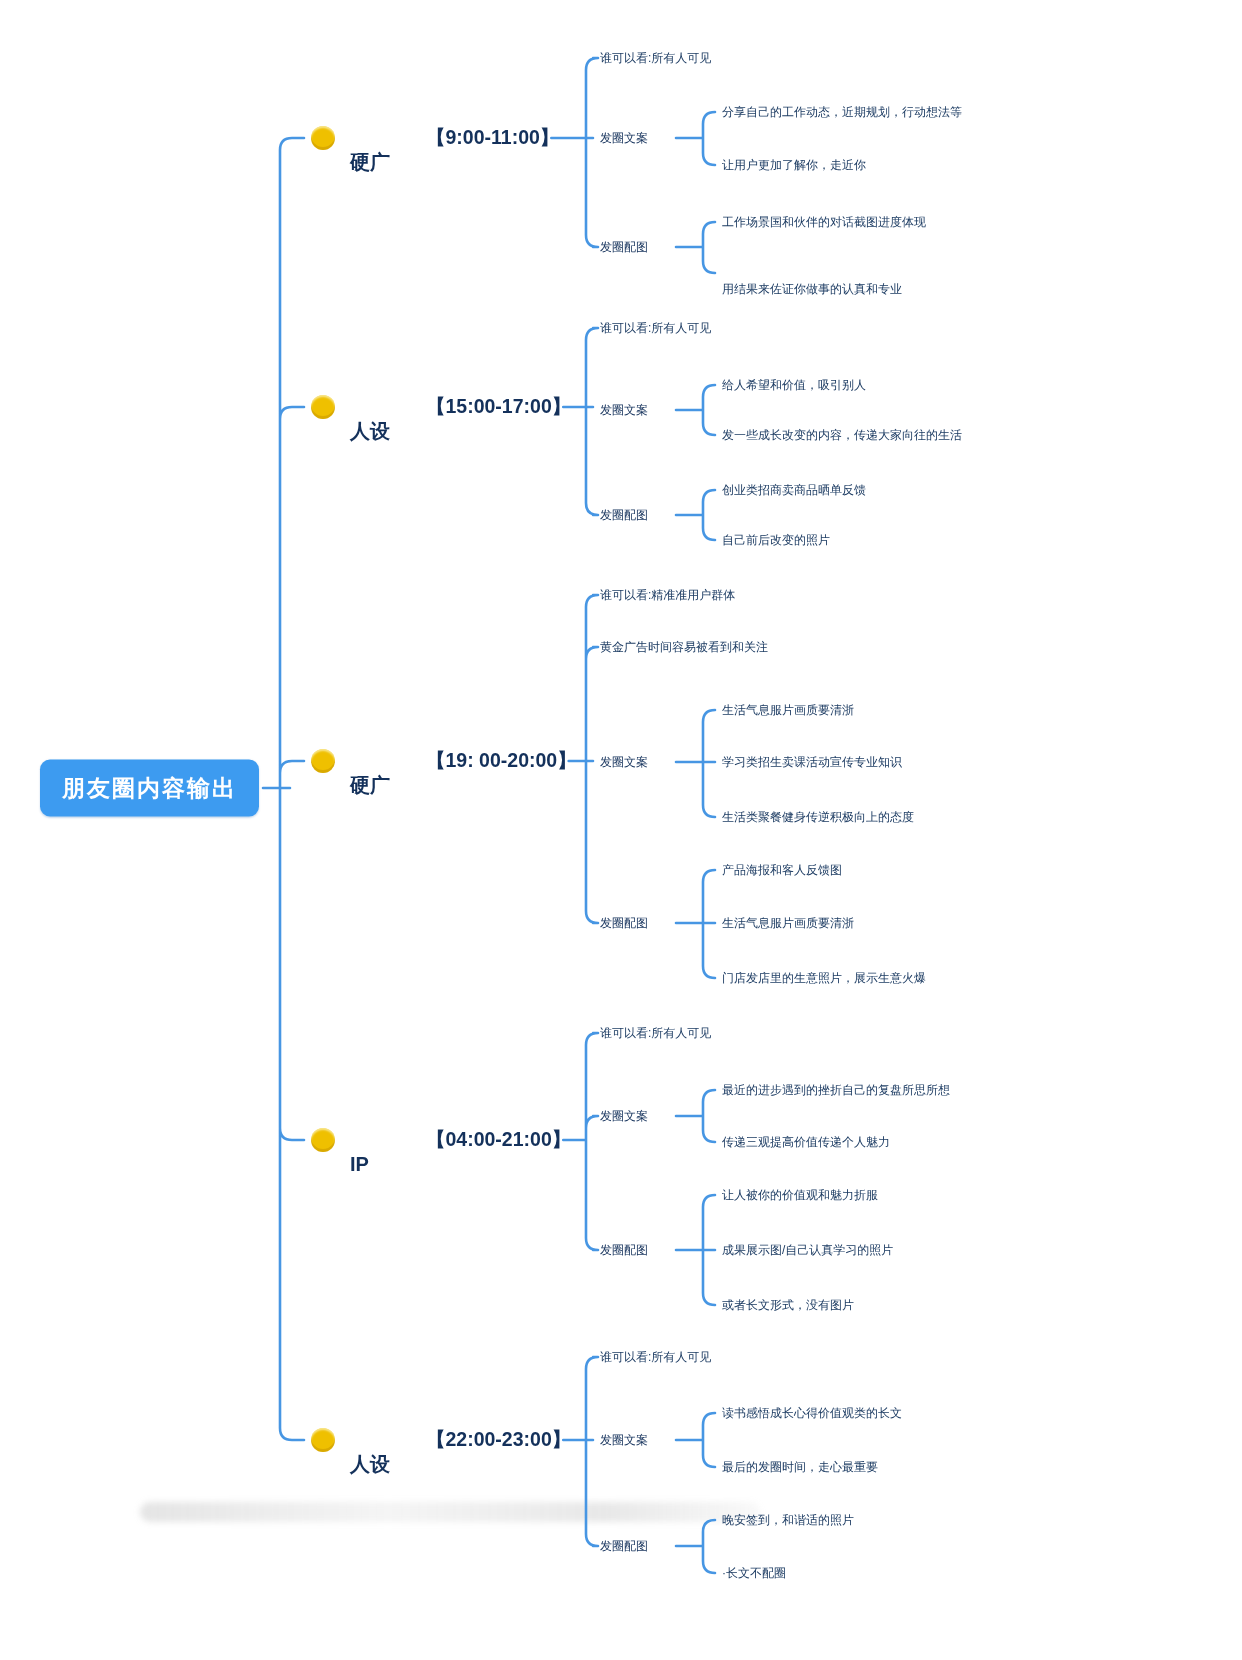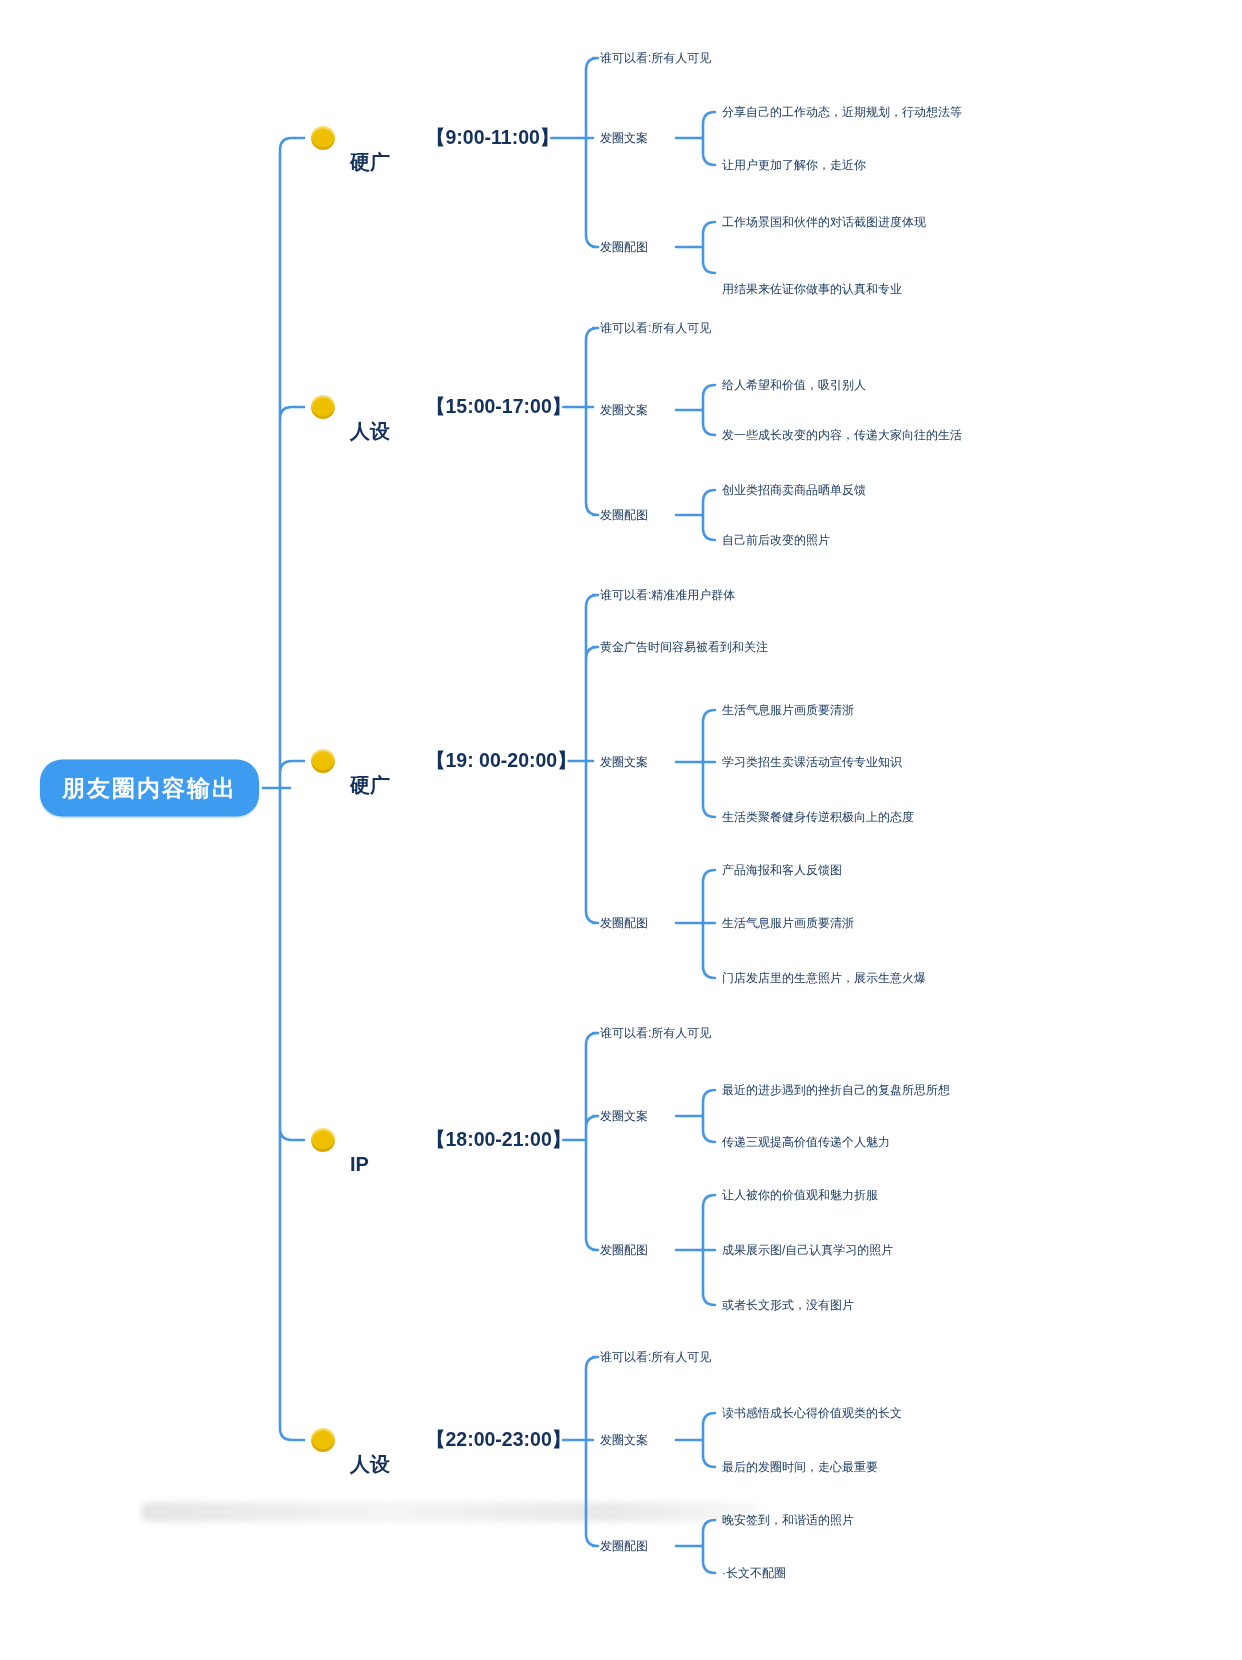--- a/index.html
+++ b/index.html
@@ -18,21 +18,21 @@
     z-index:2;
     line-height:1;
   }
   .root{
     background:var(--root-bg,#3D9BF0);
     color:var(--root-text,#fff);
     font-size:23px;
     font-weight:bold;
     letter-spacing:2px;
     padding:17px 22px;
-    border-radius:22px;
+    border-radius:10px;
     box-shadow:0 1px 2px rgba(30,100,180,.25);
     text-align:right;
   }
   .branch{
     display:flex;
     align-items:center;
     color:var(--node-text,#14315B);
     font-weight:bold;
     font-size:20px;
   }
@@ -82,21 +82,21 @@
     <span class="btime">【15:00-17:00】</span>
   </div>
   <div class="node branch" id="b2" style="left:311px;top:761px">
     <span class="bullet"></span>
     <span class="blabel">硬广</span>
     <span class="btime">【19: 00-20:00】</span>
   </div>
   <div class="node branch" id="b3" style="left:311px;top:1140px">
     <span class="bullet"></span>
     <span class="blabel">IP</span>
-    <span class="btime">【18:00-21:00】</span>
+    <span class="btime">【04:00-21:00】</span>
   </div>
   <div class="node branch" id="b4" style="left:311px;top:1440px">
     <span class="bullet"></span>
     <span class="blabel">人设</span>
     <span class="btime">【22:00-23:00】</span>
   </div>
 
   <div class="node leaf" id="b0c0" style="left:600px;top:58px">谁可以看:所有人可见</div>
   <div class="node sub" id="b0c1" style="left:600px;top:138px">发圈文案</div>
   <div class="node leaf" id="b0c1l0" style="left:722px;top:112px">分享自己的工作动态，近期规划，行动想法等</div>

